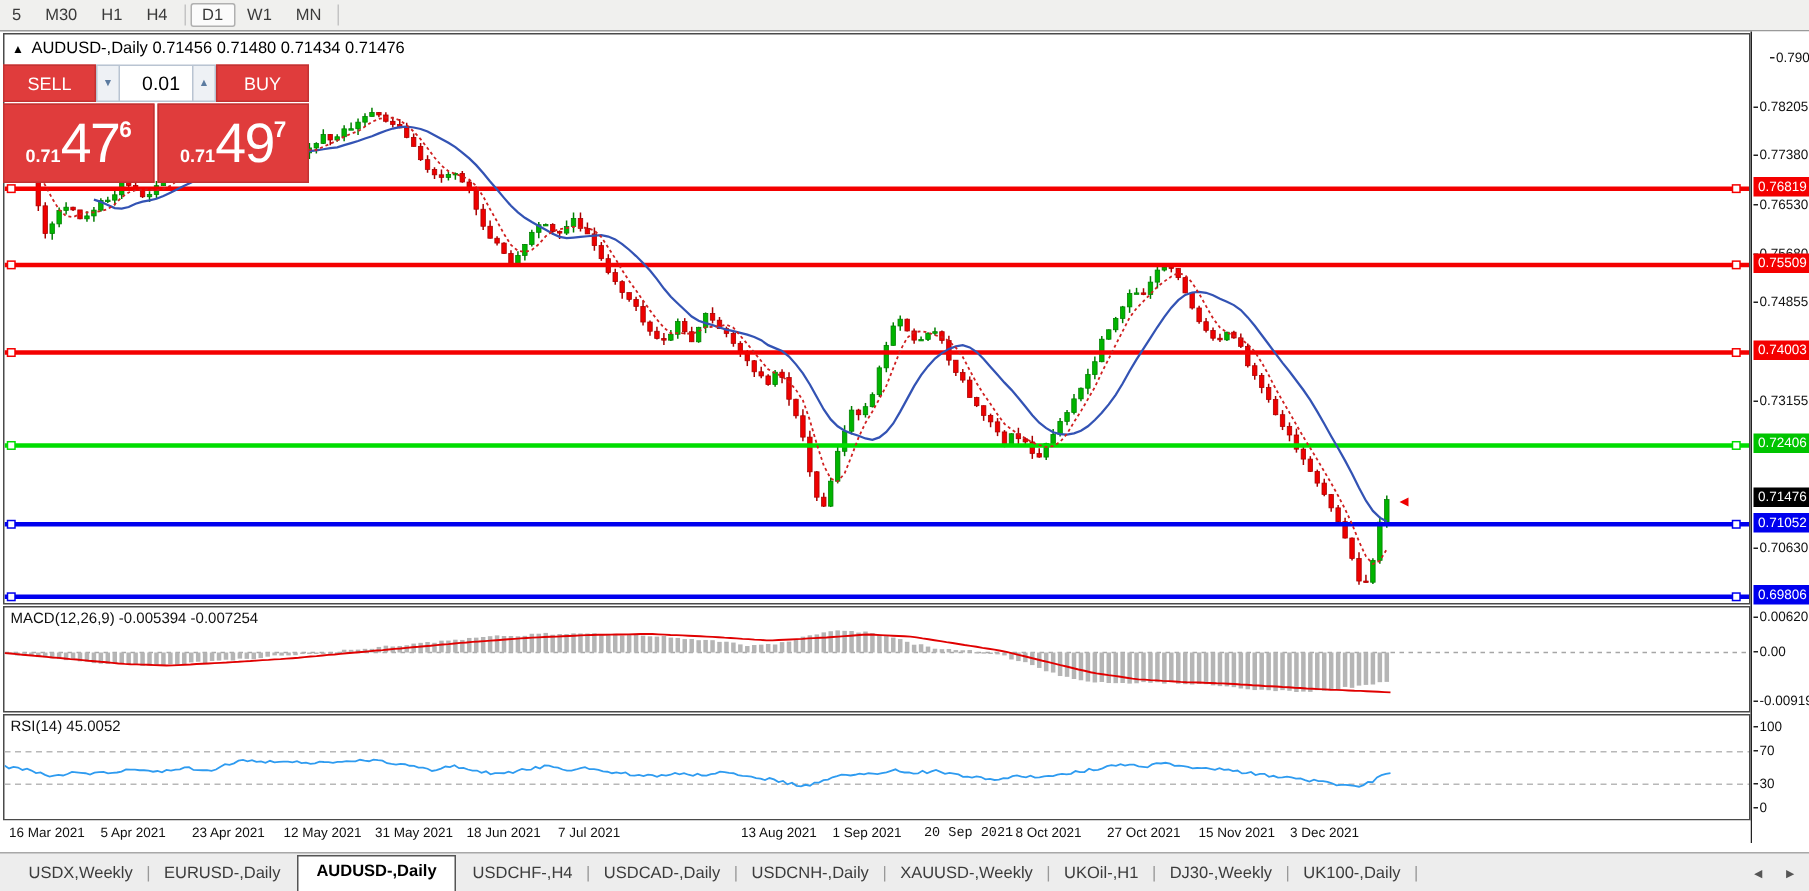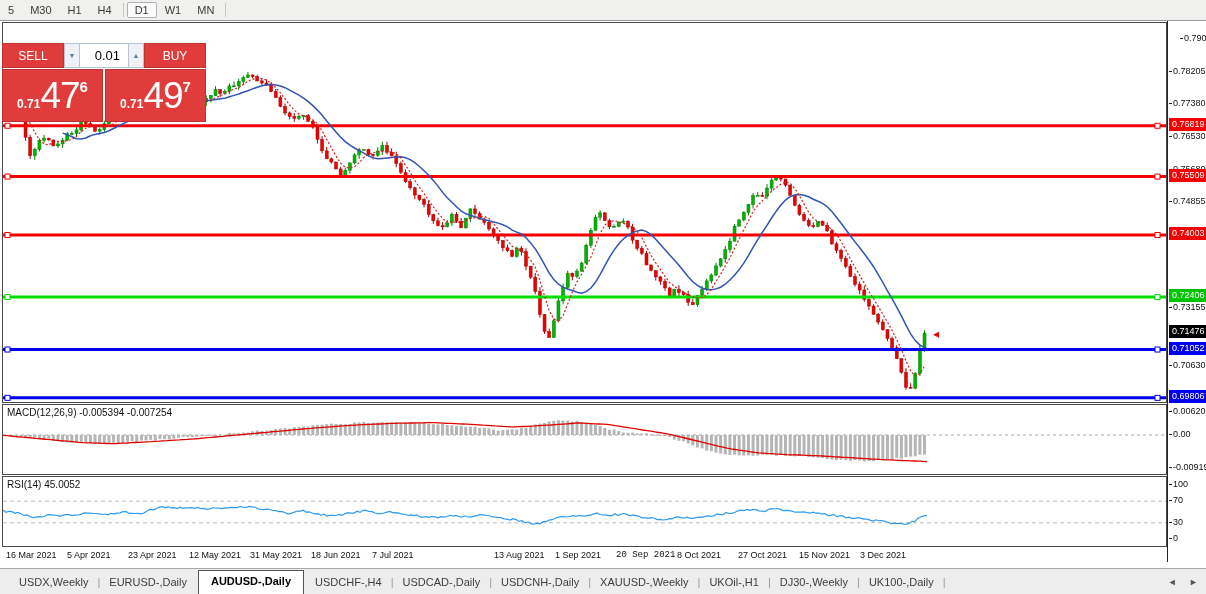--- a/index.html
+++ b/index.html
@@ -708,20 +708,24 @@
       </svg>
   </div>
   <div class="panel" id="rsi-panel">
     <svg id="rsi-svg" width="1163" height="69">
         <line x1="0" y1="24.199999999999996" x2="1163" y2="24.199999999999996" stroke="#b8b8b8" stroke-width="1" stroke-dasharray="4 3"></line>
         <line x1="0" y1="45.8" x2="1163" y2="45.8" stroke="#b8b8b8" stroke-width="1" stroke-dasharray="4 3"></line>
         <polyline points="0,33.3 3,35.3 6,34.3 9,34.7 12,36.3 15,35.5 18,36.7 21,38.4 24,37.9 27,39.6 30,40.7 33,40.1 36,39.6 39,40.0 42,39.0 45,37.6 48,37.9 51,38.2 54,38.5 57,39.4 60,38.1 63,37.7 66,37.6 69,38.6 72,38.2 75,38.0 78,37.4 81,35.9 84,36.1 87,36.1 90,36.5 93,36.5 96,36.8 99,37.5 102,37.0 105,37.9 108,36.3 111,36.8 114,36.1 117,35.9 120,34.6 123,34.5 126,36.3 129,36.4 132,36.5 135,36.4 138,36.9 141,36.0 144,34.1 147,32.4 150,32.9 153,31.9 156,30.1 159,29.6 162,30.6 165,29.8 168,30.9 171,30.6 174,31.6 177,30.2 180,31.3 183,30.9 186,30.8 189,30.7 192,31.3 195,30.5 198,31.7 201,31.4 204,32.3 207,31.9 210,30.8 213,31.0 216,31.1 219,31.6 222,30.9 225,30.9 228,30.4 231,30.6 234,30.6 237,29.5 240,30.1 243,30.5 246,29.4 249,29.8 252,30.1 255,31.8 258,32.3 261,32.7 264,32.2 267,32.5 270,33.5 273,33.6 276,34.7 279,34.7 282,35.5 285,37.0 288,36.4 291,35.4 294,34.0 297,34.4 300,33.1 303,35.1 306,34.9 309,36.0 312,36.8 315,36.7 318,38.2 321,37.2 324,39.2 327,38.4 330,38.4 333,38.5 336,37.5 339,38.4 342,36.8 345,35.6 348,36.2 351,36.1 354,34.2 357,35.4 360,33.3 363,33.4 366,34.4 369,34.7 372,36.0 375,36.8 378,36.7 381,36.0 384,35.1 387,34.4 390,35.8 393,35.7 396,36.2 399,37.2 402,37.5 405,38.5 408,37.9 411,38.6 414,37.9 417,39.9 420,40.1 423,39.6 426,40.4 429,39.4 432,39.8 435,40.9 438,39.6 441,40.1 444,39.5 447,38.3 450,39.2 453,38.4 456,39.5 459,40.2 462,38.8 465,40.0 468,40.1 471,39.1 474,38.7 477,37.4 480,37.8 483,38.3 486,38.5 489,39.7 492,40.2 495,40.4 498,40.7 501,41.8 504,42.1 507,43.1 510,41.7 513,42.6 516,44.4 519,43.6 522,45.9 525,44.8 528,46.9 531,47.2 534,46.2 537,46.8 540,44.7 543,44.7 546,43.1 549,42.7 552,41.2 555,40.4 558,39.5 561,39.6 564,40.0 567,39.5 570,38.7 573,39.3 576,38.5 579,38.8 582,39.1 585,38.4 588,37.9 591,36.9 594,35.9 597,37.5 600,38.0 603,37.9 606,38.7 609,38.6 612,36.8 615,38.5 618,37.3 621,36.3 624,37.6 627,38.9 630,38.2 633,38.7 636,39.3 639,40.9 642,40.8 645,41.4 648,40.6 651,41.0 654,42.6 657,42.3 660,43.0 663,42.7 666,41.7 669,41.9 672,40.4 675,39.9 678,40.7 681,41.2 684,40.1 687,41.4 690,41.3 693,40.6 696,40.2 699,40.4 702,39.4 705,38.9 708,39.3 711,38.9 714,37.0 717,37.7 720,37.7 723,35.5 726,36.5 729,36.3 732,35.2 735,33.8 738,33.1 741,33.6 744,32.5 747,33.4 750,32.7 753,32.7 756,33.9 759,34.2 762,34.6 765,32.6 768,31.7 771,32.0 774,31.5 777,32.1 780,33.6 783,33.4 786,33.7 789,34.2 792,35.2 795,35.0 798,35.1 801,34.9 804,35.6 807,36.2 810,35.1 813,36.2 816,36.0 819,37.1 822,36.7 825,38.6 828,38.4 831,37.6 834,39.7 837,38.9 840,38.9 843,40.9 846,40.2 849,41.4 852,41.3 855,40.7 858,41.3 861,42.1 864,42.0 867,43.1 870,44.0 873,42.8 876,43.7 879,43.7 882,44.3 885,45.2 888,46.6 891,46.3 894,46.3 897,46.5 900,46.9 903,47.5 906,46.4 909,44.3 912,44.5 915,41.3 918,39.8 921,38.9 924,38.4" fill="none" stroke="#2e9bf0" stroke-width="1.2"></polyline>
       </svg>
   </div>
 
+  <div class="chart-header">
+    <span class="tri">▲</span><span>AUDUSD-,Daily</span>
+    <span>0.71456 0.71480 0.71434 0.71476</span>
+  </div>
 
   <div class="ind-label" style="left:7px;top:407px;">MACD(12,26,9) -0.005394 -0.007254</div>
   <div class="ind-label" style="left:7px;top:479px;">RSI(14) 45.0052</div>
 
   <div class="trade-panel">
     <div class="tp-row1">
       <div class="sell-btn">SELL</div>
       <div class="spin-btn">▼</div>
       <div class="lot-value">0.01</div>
       <div class="spin-btn">▲</div>
@@ -741,21 +745,21 @@
     </div>
   </div>
 
   <div class="price-axis">
       <div class="axis-label" style="top: 12px; margin-left: 11px;">0.79055</div>
       <div class="axis-label" style="top: 44.98px;">0.78205</div>
       <div class="axis-label" style="top: 76.99px;">0.77380</div>
       <div class="axis-label" style="top: 109.97px;">0.76530</div>
       <div class="axis-label" style="top: 142.95px;">0.75680</div>
       <div class="axis-label" style="top: 174.96px;">0.74855</div>
-      <div class="axis-label" style="top: 240.92px; margin-top: 40px;">0.73155</div>
+      <div class="axis-label" style="top: 240.92px;">0.73155</div>
       <div class="axis-label" style="top: 338.89px;">0.70630</div>
       <div class="axis-badge" style="top: 96.7568px; background: rgb(244, 0, 0);">0.76819</div>
       <div class="axis-badge" style="top: 147.585px; background: rgb(244, 0, 0);">0.75509</div>
       <div class="axis-badge" style="top: 206.018px; background: rgb(244, 0, 0);">0.74003</div>
       <div class="axis-badge" style="top: 267.981px; background: rgb(0, 196, 0);">0.72406</div>
       <div class="axis-badge" style="top: 304.065px; background: rgb(0, 0, 0);">0.71476</div>
       <div class="axis-badge" style="top: 320.516px; background: rgb(0, 0, 238);">0.71052</div>
       <div class="axis-badge" style="top: 368.861px; background: rgb(0, 0, 238);">0.69806</div>
       <div class="axis-label" style="top: 385.441px;">0.006201</div>
       <div class="axis-label" style="top: 408px;">0.00</div>

